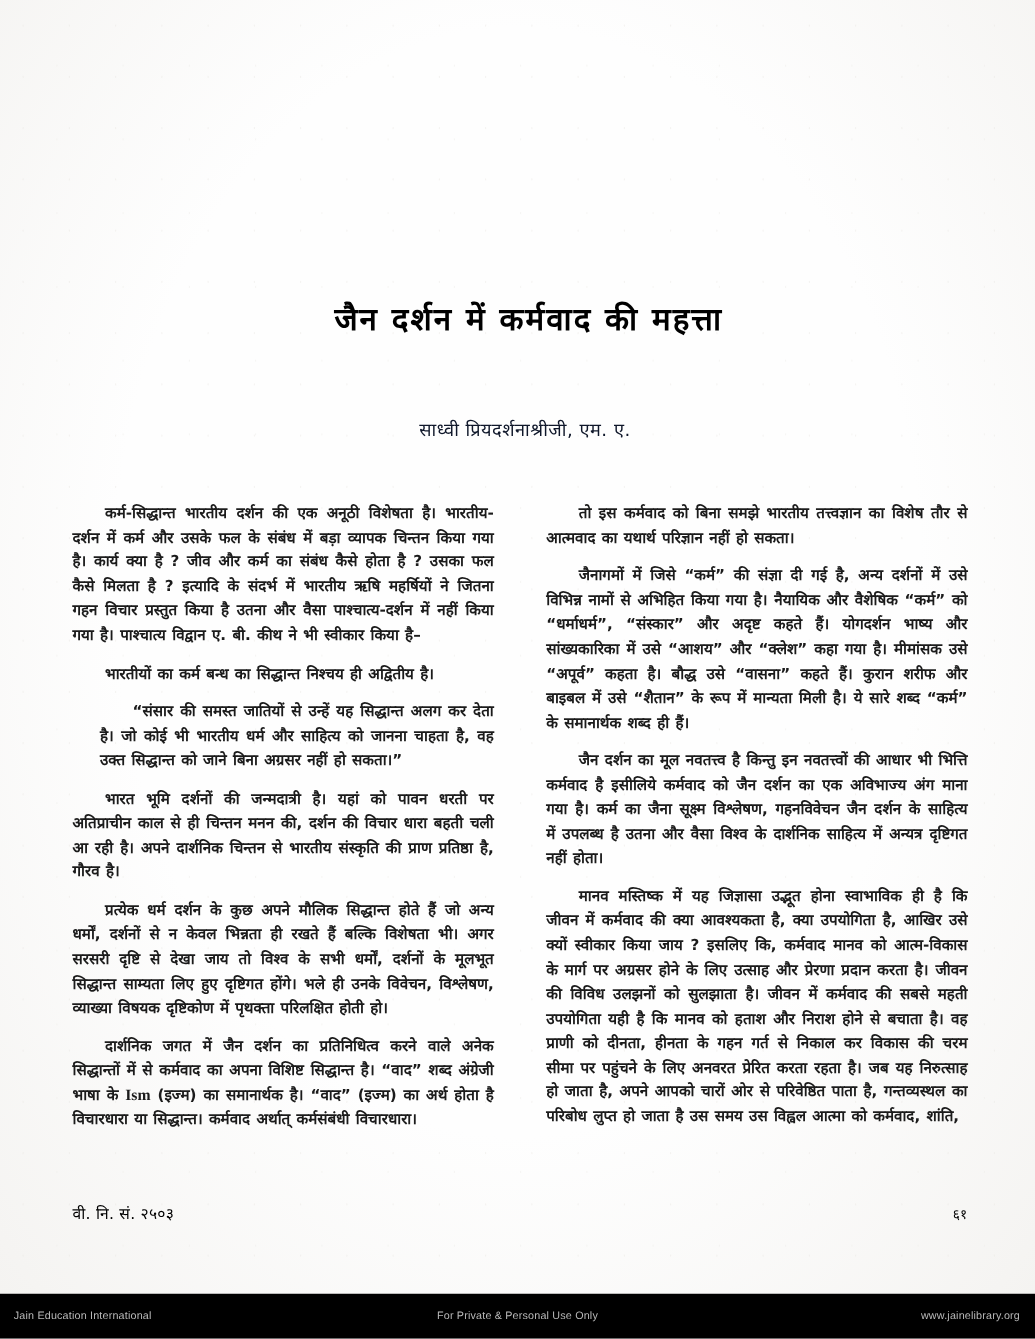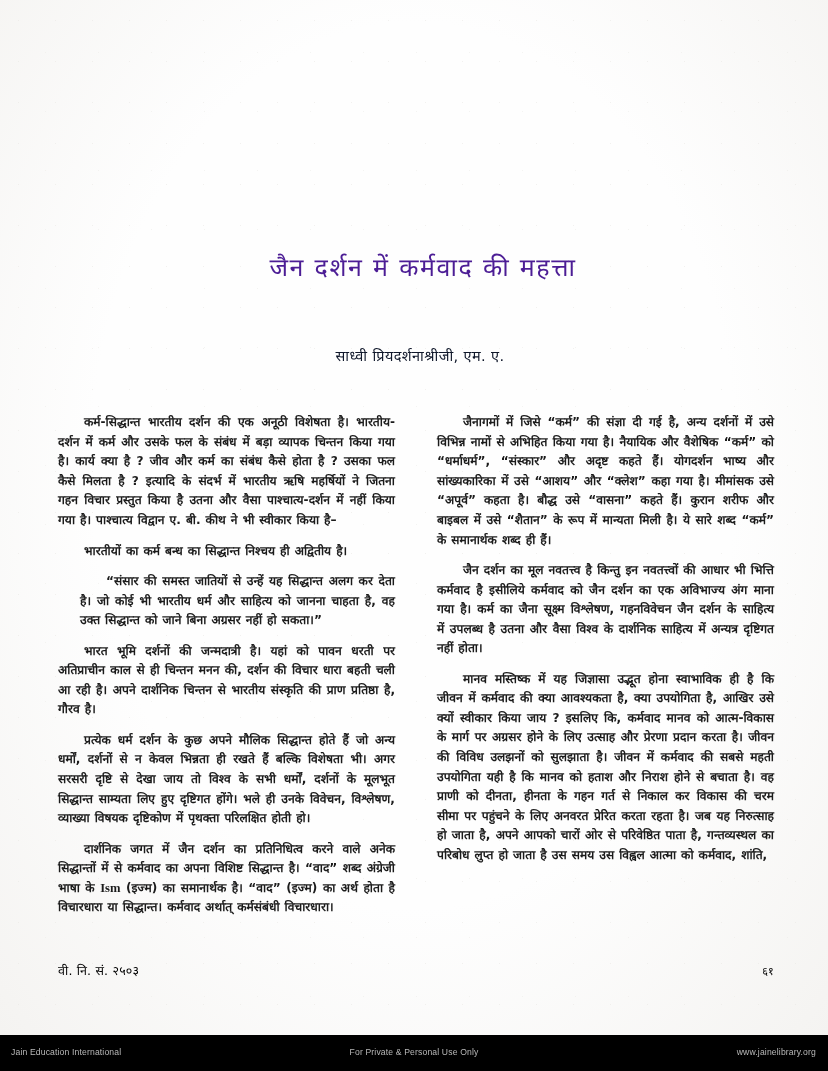--- a/index.html
+++ b/index.html
@@ -39,24 +39,24 @@
     left: 58px;
     top: 236px;
     width: 716px;
   }
 
   .doc-title {
     text-align: center;
     font-size: 25px;
     line-height: 1.25;
     letter-spacing: 1.6px;
-    color: #4c1d95;
-    font-family: "DejaVu Sans", "Liberation Sans", sans-serif;
-    font-weight: 400;
-    margin: 16px;
+    color: #000000;
+    font-family: "DejaVu Sans", "Liberation Sans", sans-serif;
+    font-weight: 700;
+    margin: 4px;
     padding-left: 14px;
   }
 
   .doc-author {
     text-align: center;
     font-size: 14.5px;
     letter-spacing: 0.4px;
     color: #0f172a;
     font-family: "DejaVu Sans", "Liberation Sans", sans-serif;
     margin: 62px 0 0 0;
@@ -174,20 +174,21 @@
 
         <p class="para">प्रत्येक धर्म दर्शन के कुछ अपने मौलिक सिद्धान्त होते हैं जो अन्य धर्मों, दर्शनों से न केवल भिन्नता ही रखते हैं बल्कि विशेषता भी। अगर सरसरी दृष्टि से देखा जाय तो विश्व के सभी धर्मों, दर्शनों के मूलभूत सिद्धान्त साम्यता लिए हुए दृष्टिगत होंगे। भले ही उनके विवेचन, विश्लेषण, व्याख्या विषयक दृष्टिकोण में पृथक्ता परिलक्षित होती हो।</p>
 
         <p class="para"><span>दार्शनिक जगत में जैन दर्शन का प्रतिनिधित्व करने वाले अनेक सिद्धान्तों में से कर्मवाद का अपना विशिष्ट सिद्धान्त है। “वाद” शब्द अंग्रेजी भाषा के </span><span class="latin">Ism</span><span> (इज्म) का समानार्थक है। “वाद” (इज्म) का अर्थ होता है विचारधारा या सिद्धान्त। कर्मवाद अर्थात् कर्मसंबंधी विचारधारा।</span></p>
       </div>
 
       <div id="col-gap"></div>
 
       <div class="col" id="col-right">
 
+        <p class="para">तो इस कर्मवाद को बिना समझे भारतीय तत्त्वज्ञान का विशेष तौर से आत्मवाद का यथार्थ परिज्ञान नहीं हो सकता।</p>
 
         <p class="para">जैनागमों में जिसे “कर्म” की संज्ञा दी गई है, अन्य दर्शनों में उसे विभिन्न नामों से अभिहित किया गया है। नैयायिक और वैशेषिक “कर्म” को “धर्माधर्म”, “संस्कार” और अदृष्ट कहते हैं। योगदर्शन भाष्य और सांख्यकारिका में उसे “आशय” और “क्लेश” कहा गया है। मीमांसक उसे “अपूर्व” कहता है। बौद्ध उसे “वासना” कहते हैं। कुरान शरीफ और बाइबल में उसे “शैतान” के रूप में मान्यता मिली है। ये सारे शब्द “कर्म” के समानार्थक शब्द ही हैं।</p>
 
         <p class="para">जैन दर्शन का मूल नवतत्त्व है किन्तु इन नवतत्त्वों की आधार भी भित्ति कर्मवाद है इसीलिये कर्मवाद को जैन दर्शन का एक अविभाज्य अंग माना गया है। कर्म का जैना सूक्ष्म विश्लेषण, गहनविवेचन जैन दर्शन के साहित्य में उपलब्ध है उतना और वैसा विश्व के दार्शनिक साहित्य में अन्यत्र दृष्टिगत नहीं होता।</p>
 
         <p class="para">मानव मस्तिष्क में यह जिज्ञासा उद्भूत होना स्वाभाविक ही है कि जीवन में कर्मवाद की क्या आवश्यकता है, क्या उपयोगिता है, आखिर उसे क्यों स्वीकार किया जाय ? इसलिए कि, कर्मवाद मानव को आत्म-विकास के मार्ग पर अग्रसर होने के लिए उत्साह और प्रेरणा प्रदान करता है। जीवन की विविध उलझनों को सुलझाता है। जीवन में कर्मवाद की सबसे महती उपयोगिता यही है कि मानव को हताश और निराश होने से बचाता है। वह प्राणी को दीनता, हीनता के गहन गर्त से निकाल कर विकास की चरम सीमा पर पहुंचने के लिए अनवरत प्रेरित करता रहता है। जब यह निरुत्साह हो जाता है, अपने आपको चारों ओर से परिवेष्ठित पाता है, गन्तव्यस्थल का परिबोध लुप्त हो जाता है उस समय उस विह्वल आत्मा को कर्मवाद, शांति,</p>
       </div>
 
     </div>
   </div>

